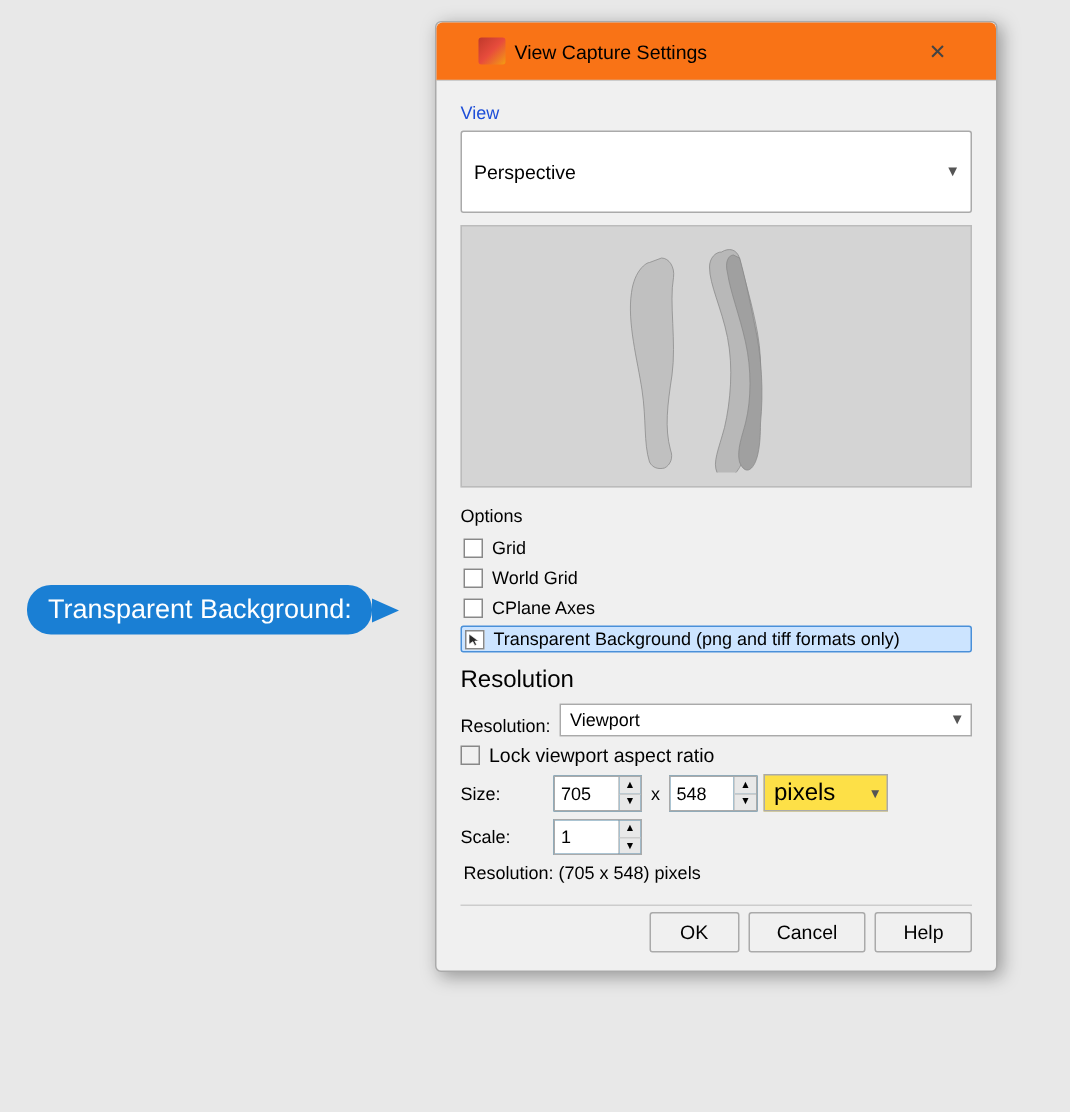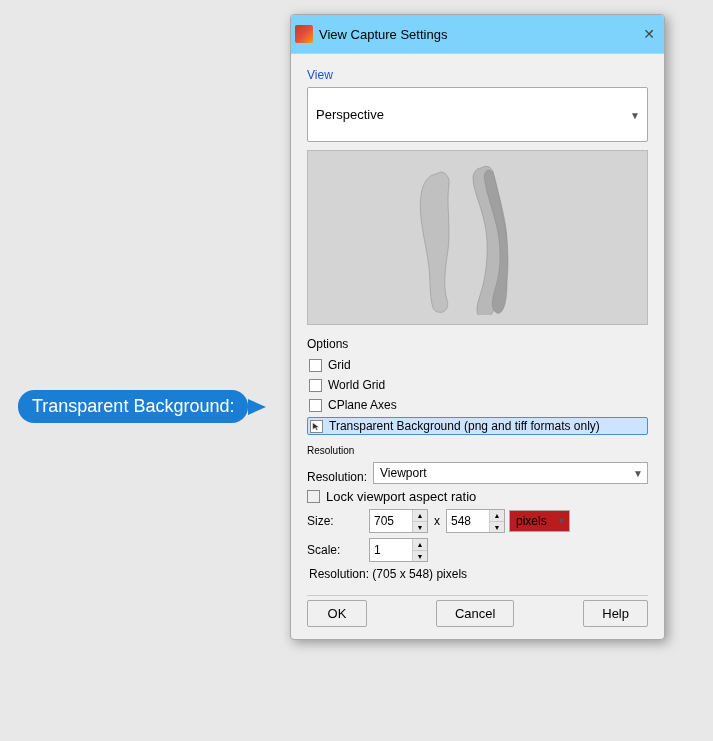--- a/index.html
+++ b/index.html
@@ -49,23 +49,23 @@
       left: 290px;
       top: 14px;
       width: 375px;
       background: #f0f0f0;
       border: 1px solid #aaa;
       border-radius: 4px;
       box-shadow: 3px 3px 12px rgba(0,0,0,0.35);
     }
 
     .dialog-titlebar {
-      background: #7dd3fc;
+      background: #f97316;
       border-bottom: 1px solid #ccc;
-      padding: 8px 4px;
+      padding: 8px 28px;
       display: flex;
       align-items: center;
       justify-content: space-between;
       border-radius: 4px 4px 0 0;
     }
     .titlebar-left {
       display: flex;
       align-items: center;
       gap: 6px;
     }
@@ -176,21 +176,21 @@
     .option-label {
       font-size: 12px;
       cursor: pointer;
     }
 
     
     .resolution-section {
       margin-top: 10px;
     }
     .resolution-label {
-      font-size: 10px;
+      font-size: 16px;
       margin-bottom: 6px;
     }
     .form-row {
       display: flex;
       align-items: flex-end;
       gap: 6px;
       margin-bottom: 5px;
     }
     .form-row-label {
       font-size: 12px;
@@ -278,24 +278,24 @@
       border-top: 1px solid #ccc;
     }
     .x-label {
       font-size: 12px;
       margin: 0 2px;
     }
     .pixels-dropdown-wrapper {
       position: relative;
     }
     .pixels-dropdown-wrapper select {
-      padding: 3px 18px 3px 6px;
-      border: 1px solid #aaa;
-      background: #b91c1c;
-      font-size: 12px;
+      padding: 3px 28px 3px 6px;
+      border: 1px solid #aaa;
+      background: #fde047;
+      font-size: 16px;
       appearance: none;
       -webkit-appearance: none;
       cursor: pointer;
     }
     .pixels-dropdown-arrow {
       position: absolute;
       right: 4px;
       top: 50%;
       transform: translateY(-50%);
       pointer-events: none;
@@ -316,21 +316,21 @@
 
     .resolution-info {
       font-size: 12px;
       margin-bottom: 14px;
       padding-left: 2px;
     }
 
     
     .button-row {
       display: flex;
-      justify-content: space-between;
+      justify-content: flex-end;
       gap: 6px;
       padding-top: 4px;
       border-top: 1px solid #ccc;
       margin-top: 4px;
     }
     .dialog-btn {
       padding: 5px 18px;
       border: 1px solid #aaa;
       background: #f0f0f0;
       font-size: 13px;

